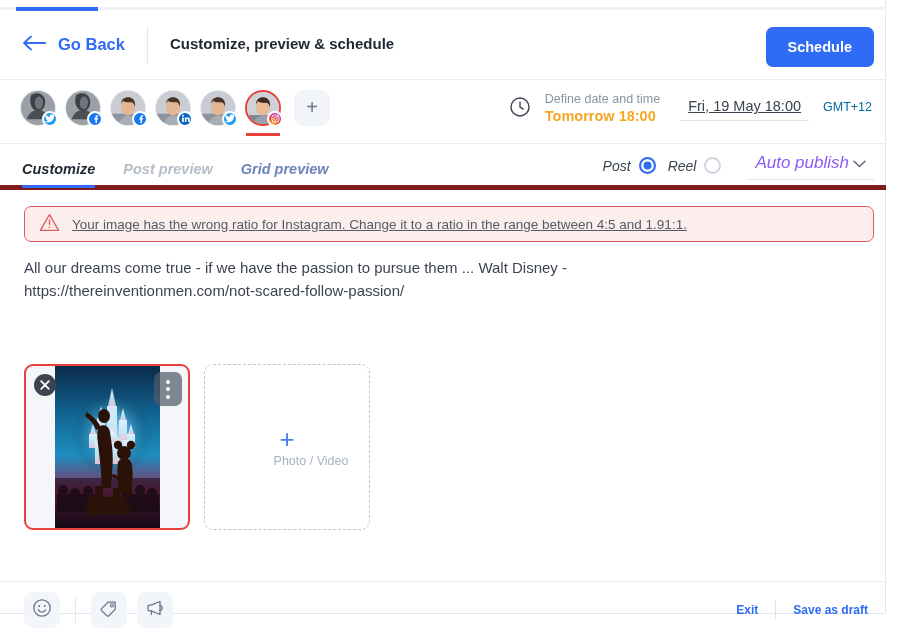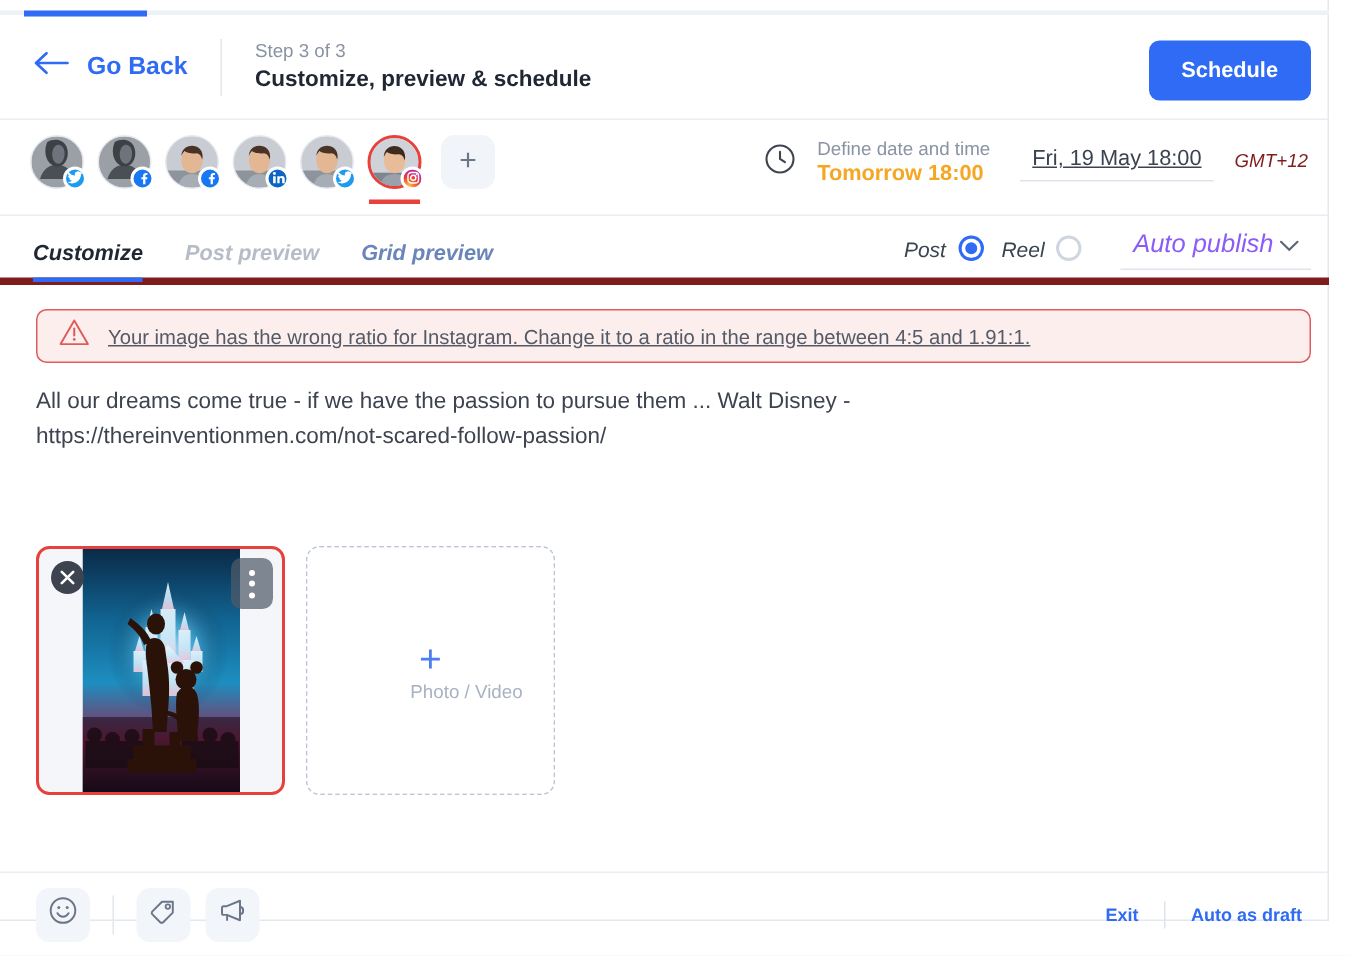--- a/index.html
+++ b/index.html
@@ -120,21 +120,21 @@
   .dt-define { font-size: 12.5px; color: #8a93a3; }
   .dt-rel { font-size: 14.5px; color: #f5a623; font-weight: bold; }
   .dt-field {
     margin-left: 6px;
     border-bottom: 1px solid #dfe4ec;
     padding: 2px 8px 6px 8px;
     font-size: 14.5px; color: #3a4350;
     cursor: pointer;
     text-decoration: underline;
   }
-  .dt-tz { font-size: 12.5px; color: #7f1d1d; padding-bottom: 4px; font-style: italic; }
+  .dt-tz { font-size: 12.5px; color: #0369a1; padding-bottom: 4px; }
 
   
   .tabs-row {
     position: absolute; left: 0; top: 145px;
     width: 886px; height: 45px;
     border-bottom: 5px solid #7f1d1d;
     display: flex; align-items: center; font-style: italic;
   }
   .tabs { display: flex; align-items: flex-end; margin-left: 22px; gap: 28px; height: 45px; }
   .tab {
@@ -270,21 +270,20 @@
     <div class="go-back">
       <span class="back-arrow">
         <svg width="25" height="16" viewBox="0 0 25 16" fill="none">
           <path d="M23 8H2M2 8L9 1.5M2 8L9 14.5" stroke="#2f6bf5" stroke-width="1.8" stroke-linecap="round" stroke-linejoin="round"></path>
         </svg>
       </span>
       <span>Go Back</span>
     </div>
     <div class="hdr-divider"></div>
     <div class="step-block">
-      <div class="step-count">Step 3 of 3</div>
       <div class="step-title">Customize, preview &amp; schedule</div>
     </div>
     <button class="schedule-btn">Schedule</button>
   </div>
 
   <div class="accounts-row">
     <div class="avatars">
 
       <div class="avatar-wrap">
         <div class="avatar">
@@ -556,16 +555,16 @@
             <path d="M3 8.2v3.6c0 .6.5 1.1 1.1 1.1h2.1L15 16.5V3.5L6.2 7.1H4.1C3.5 7.1 3 7.6 3 8.2z" stroke="#6b7688" stroke-width="1.3" stroke-linejoin="round"></path>
             <path d="M15 7.6c1.2 0 2.1 1 2.1 2.4s-.9 2.4-2.1 2.4" stroke="#6b7688" stroke-width="1.3" stroke-linecap="round"></path>
             <path d="M6.4 13v3.4" stroke="#6b7688" stroke-width="1.3" stroke-linecap="round"></path>
           </svg>
         </span>
       </div>
     </div>
     <div class="footer-actions">
       <span class="footer-link">Exit</span>
       <span class="footer-sep"></span>
-      <span class="footer-link">Auto as draft</span>
+      <span class="footer-link">Save as draft</span>
     </div>
   </div>
 </div>
 
 </body></html>

